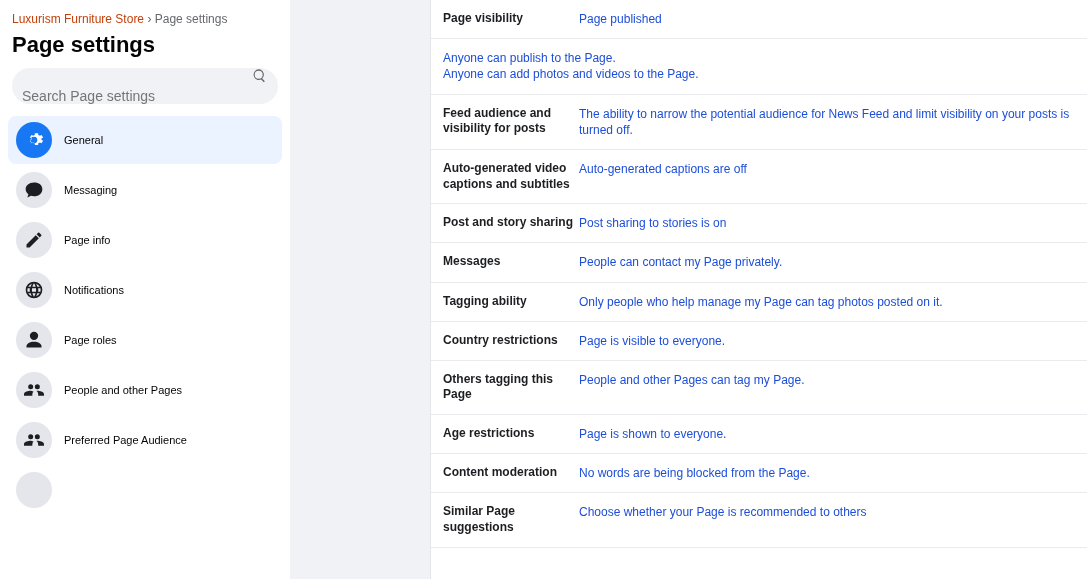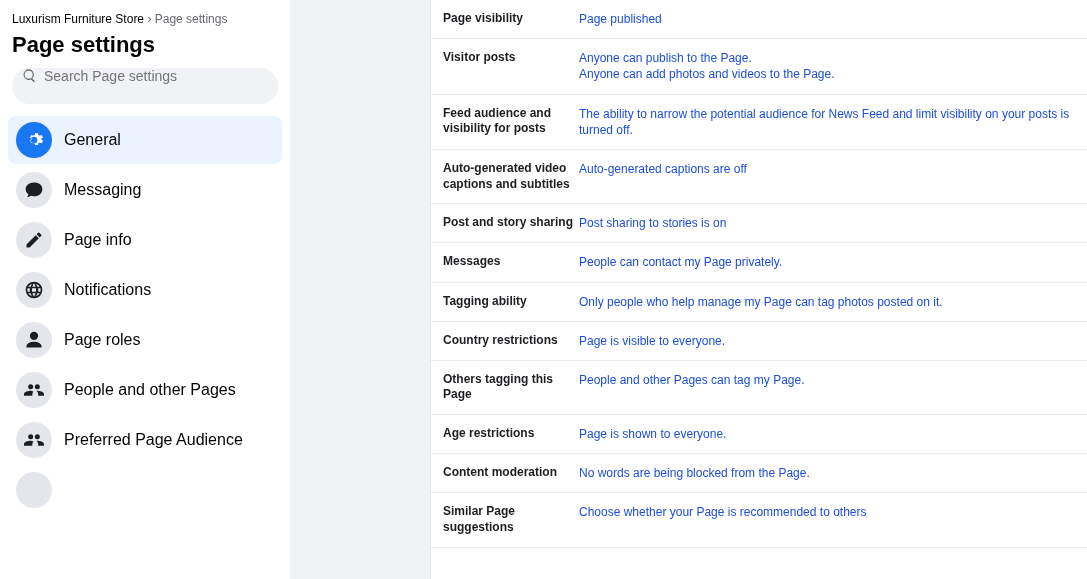--- a/index.html
+++ b/index.html
@@ -17,35 +17,36 @@
     background: #fff;
     padding: 8px 8px 8px 8px;
     overflow-y: auto;
     flex-shrink: 0;
   }
   .breadcrumb {
     font-size: 12px;
     color: #65676b;
     padding: 4px 4px 4px 4px;
   }
-  .breadcrumb a { color: #000000; text-decoration: none; margin-top: 44px; }
+  .breadcrumb a { color: #c2410c; text-decoration: none; margin-top: 44px; }
   .page-title {
     font-size: 22px;
     font-weight: 700;
     padding: 2px 4px 10px 4px;
     color: #050505;
   }
   .search-wrap {
     background: #f0f2f5;
     border-radius: 20px;
     display: flex;
-    align-items: flex-start;
+    align-items: flex-end;
     padding: 0 10px;
     height: 36px;
     margin: 0 4px 12px 4px;
+    flex-direction: column;
   }
   .search-wrap svg { flex-shrink: 0; }
   .search-input {
     border: none;
     background: transparent;
     outline: none;
     font-size: 14px;
     color: #65676b;
     margin-left: 6px;
     width: 100%;
@@ -67,21 +68,21 @@
     background: #e4e6eb;
     display: flex;
     align-items: center;
     justify-content: center;
     margin-right: 12px;
     flex-shrink: 0;
   }
   .nav-item.active .nav-icon { background: #1877f2; }
   .nav-item.active .nav-icon svg path,
   .nav-item.active .nav-icon svg circle { fill: #fff; }
-  .nav-label { font-size: 16px; font-weight: 500; color: #050505; }
+  .nav-label { font-size: 11px; font-weight: 500; color: #050505; }
   .main {
     flex: 1;
     background: #f0f2f5;
     overflow-y: auto;
     padding: 0 0 0 0;
   }
   .settings-panel {
     background: #fff;
     margin-left: 140px;
     min-height: 100%;
@@ -190,21 +191,20 @@
       </nav>
   </aside>
 
   <main class="main">
     <div class="settings-panel" id="settings-panel">
         <div class="row">
           <div class="row-label">Page visibility</div>
           <div class="row-value">Page published</div>
         </div>
         <div class="row">
-          <div class="row-label">Visitor posts</div>
           <div class="row-value">Anyone can publish to the Page.<br>Anyone can add photos and videos to the Page.</div>
         </div>
         <div class="row">
           <div class="row-label">Feed audience and visibility for posts</div>
           <div class="row-value">The ability to narrow the potential audience for News Feed and limit visibility on your posts is turned off.</div>
         </div>
         <div class="row">
           <div class="row-label">Auto-generated video captions and subtitles</div>
           <div class="row-value">Auto-generated captions are off</div>
         </div>

